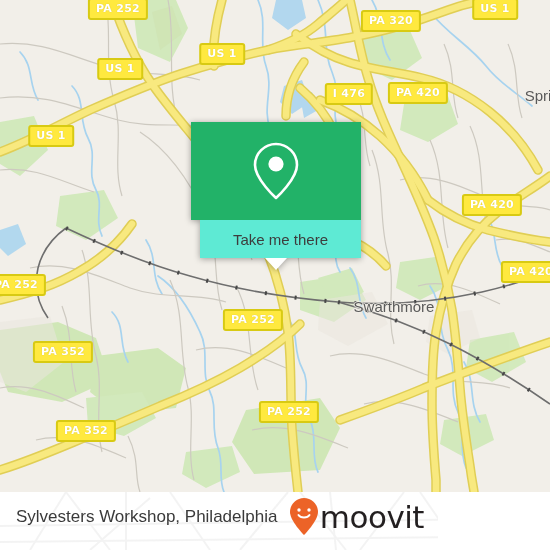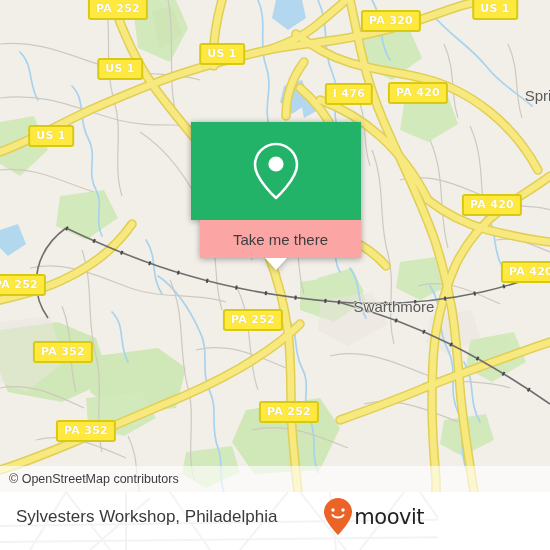--- a/index.html
+++ b/index.html
@@ -75,21 +75,21 @@
   }
   #popup-head {
     height: 98px;
     background: #22b268;
     display: flex;
     align-items: center;
     justify-content: center;
   }
   #popup-body {
     height: 38px;
-    background: #fca5a5;
+    background: #5eead4;
     display: flex;
     align-items: center;
     justify-content: center;
     margin-left: 9px;
   }
   #popup-label {
     color: #3d3d3d;
     font-size: 15px;
     font-family: "Liberation Sans", sans-serif;
   }
@@ -151,21 +151,21 @@
     font-family: "Liberation Sans", sans-serif;
     white-space: nowrap;
   }
   #brand {
     position: relative;
     display: flex;
     align-items: center;
     gap: 1px;
   }
   #brand-text {
-    font-size: 21px;
+    font-size: 31px;
     color: #231f20;
     font-family: "DejaVu Sans", sans-serif;
     letter-spacing: -0.5px;
     line-height: 1;
   }
 </style>
 </head>
 <body>
 
 <div id="app">
@@ -339,23 +339,20 @@
           <path d="M27 4 C15.4 4 6 13.4 6 25 C6 39 27 58 27 58 C27 58 48 39 48 25 C48 13.4 38.6 4 27 4 Z" fill="none" stroke="#ffffff" stroke-width="2.6" stroke-linejoin="round"></path>
           <circle cx="27" cy="24" r="7.6" fill="#ffffff"></circle>
         </svg>
       </div>
       <div id="popup-body">
         <span id="popup-label">Take me there</span>
       </div>
       <div id="popup-tail"></div>
     </div>
 
-    <div id="attrib">
-      <span id="attrib-text">© OpenStreetMap contributors</span>
-    </div>
   </div>
 
   <div id="footer">
     <svg id="footer-watermark" viewBox="0 0 550 58" preserveAspectRatio="none">
       <g fill="none" stroke="#e8e8e8" stroke-width="2">
         <path d="M30 58 L66 0"></path>
         <path d="M66 0 L110 58"></path>
         <path d="M90 58 L150 6"></path>
         <path d="M170 0 L210 58"></path>
         <path d="M240 58 L288 0"></path>

